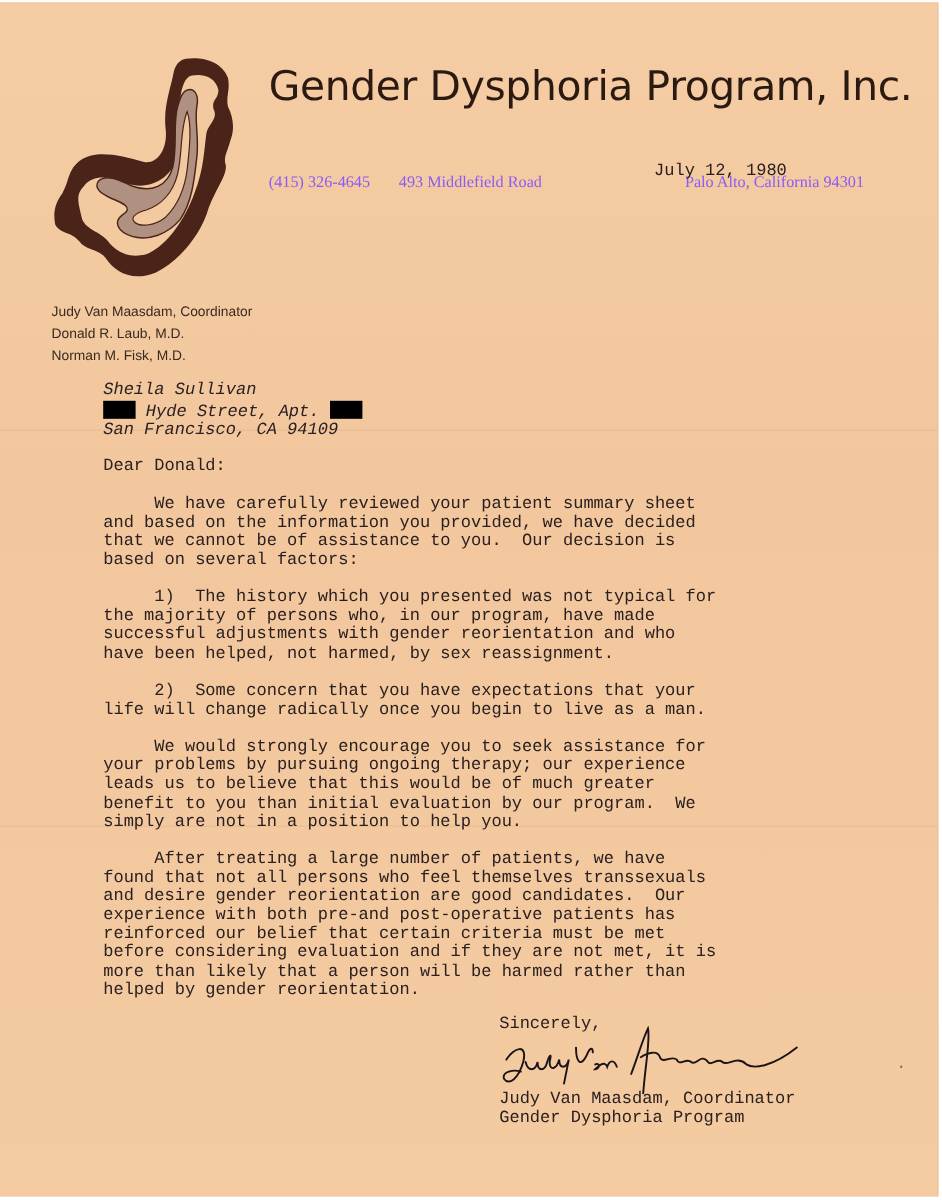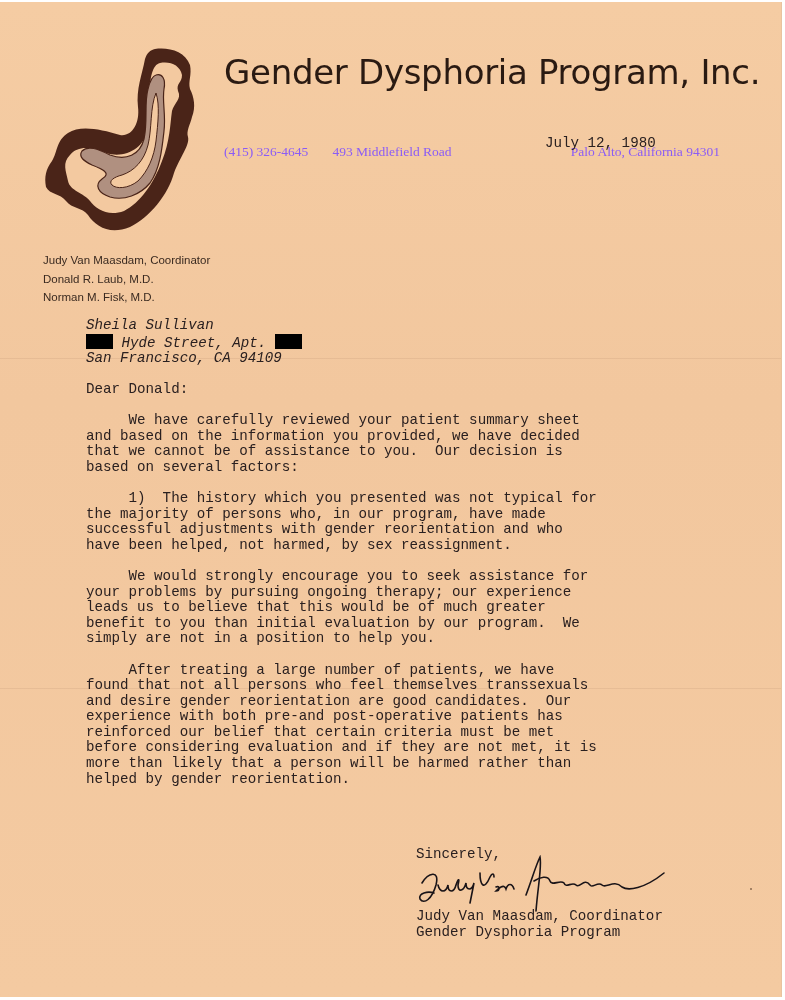--- a/index.html
+++ b/index.html
@@ -92,20 +92,22 @@
 
 <div class="body mono">
   <p class="para">     We have carefully reviewed your patient summary sheet
 and based on the information you provided, we have decided
 that we cannot be of assistance to you.  Our decision is
 based on several factors:</p>
   <p class="para">     1)  The history which you presented was not typical for
 the majority of persons who, in our program, have made
 successful adjustments with gender reorientation and who
 have been helped, not harmed, by sex reassignment.</p>
+  <p class="para">     2)  Some concern that you have expectations that your
+life will change radically once you begin to live as a man.</p>
   <p class="para">     We would strongly encourage you to seek assistance for
 your problems by pursuing ongoing therapy; our experience
 leads us to believe that this would be of much greater
 benefit to you than initial evaluation by our program.  We
 simply are not in a position to help you.</p>
   <p class="para">     After treating a large number of patients, we have
 found that not all persons who feel themselves transsexuals
 and desire gender reorientation are good candidates.  Our
 experience with both pre-and post-operative patients has
 reinforced our belief that certain criteria must be met

